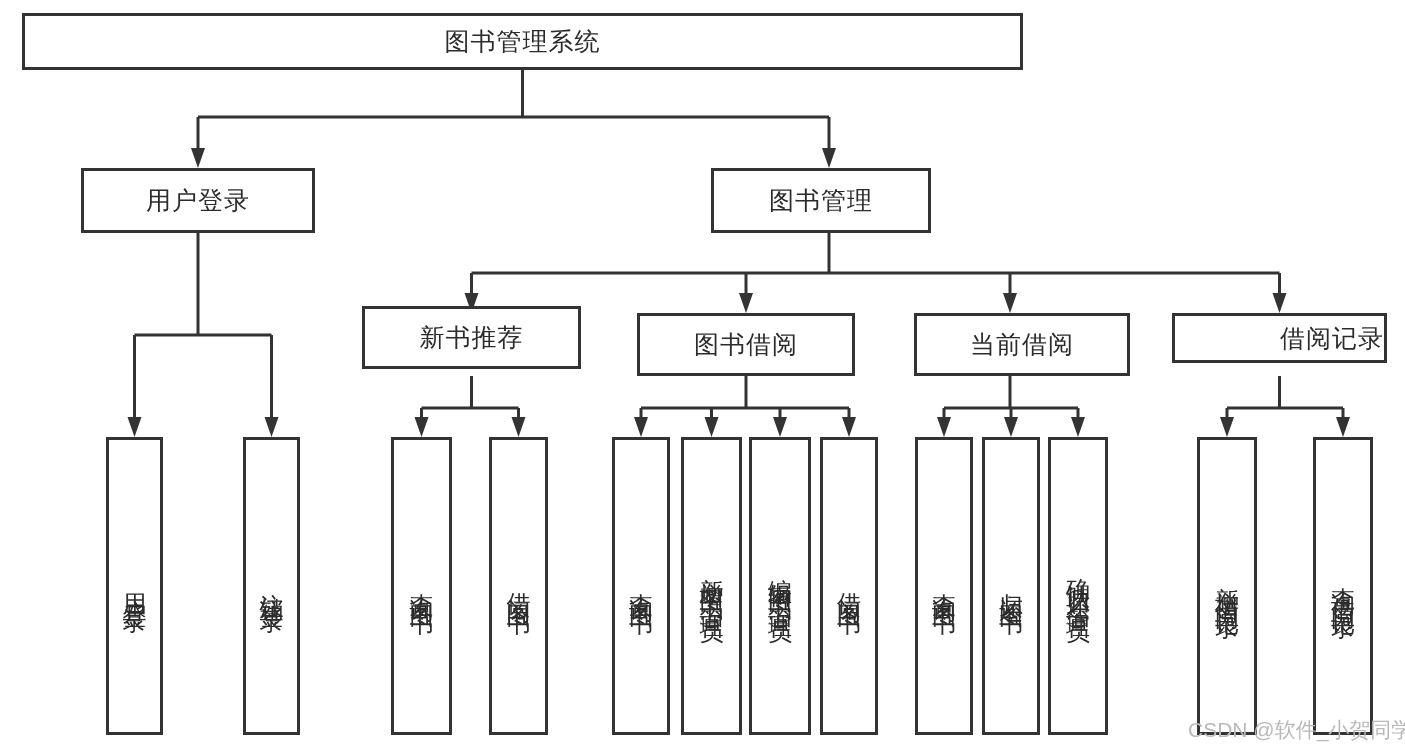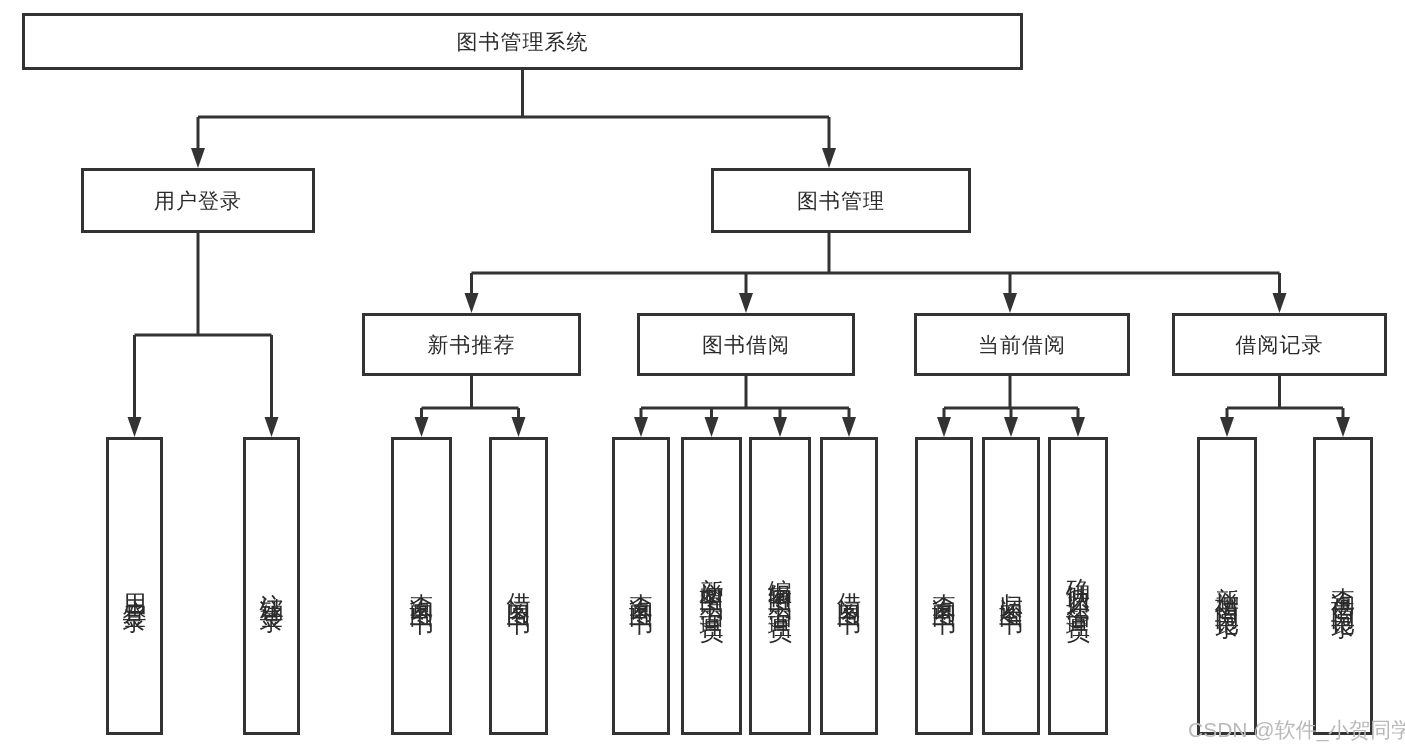--- a/index.html
+++ b/index.html
@@ -16,40 +16,40 @@
     box-sizing:border-box;
     background:#ffffff;
     border:3px solid #333333;
     display:flex;
     align-items:center;
     justify-content:center;
     z-index:2;
     color:#2b2b2b;
   }
   .hlabel{
-    font-size:21px;
+    font-size:25px;
     letter-spacing:1px;
     white-space:nowrap;
   }
   .vleaf span{
     writing-mode:vertical-rl;
     text-orientation:mixed;
     font-size:24px;
     letter-spacing:6px;
     line-height:1.0;
     white-space:nowrap;
   }
   
   #n-root   {left:22px;  top:13px;  width:1001px; height:57px;}
   #n-login  {left:81px;  top:168px; width:234px;  height:65px;}
-  #n-mgmt   {left:711px; top:168px; width:260px;  height:65px;}
-  #n-rec    {left:362px; top:313px; width:219px;  height:63px;}
+  #n-mgmt   {left:711px; top:168px; width:220px;  height:65px;}
+  #n-rec    {left:362px; top:306px; width:219px;  height:63px;}
   #n-borrow {left:637px; top:313px; width:218px;  height:63px;text-align:center;}
   #n-cur    {left:902px; top:313px; width:216px;  height:63px;margin-left:12px;}
-  #n-hist   {left:1172px;top:313px; width:215px;  height:63px;}
+  #n-hist   {left:1172px;top:313px; width:215px;  height:50px;justify-content:flex-end;}
   .vleaf{top:437px;height:298px;}
   #lf1 {left:106px; width:57px;}
   #lf2 {left:243px; width:57px;}
   #lf3 {left:391px; width:61px;}
   #lf4 {left:489px; width:59px;}
   #lf5 {left:612px; width:58px;}
   #lf6 {left:681px; width:61px;}
   #lf7 {left:749px; width:62px;}
   #lf8 {left:820px; width:58px;}
   #lf9 {left:915px; width:58px;}

